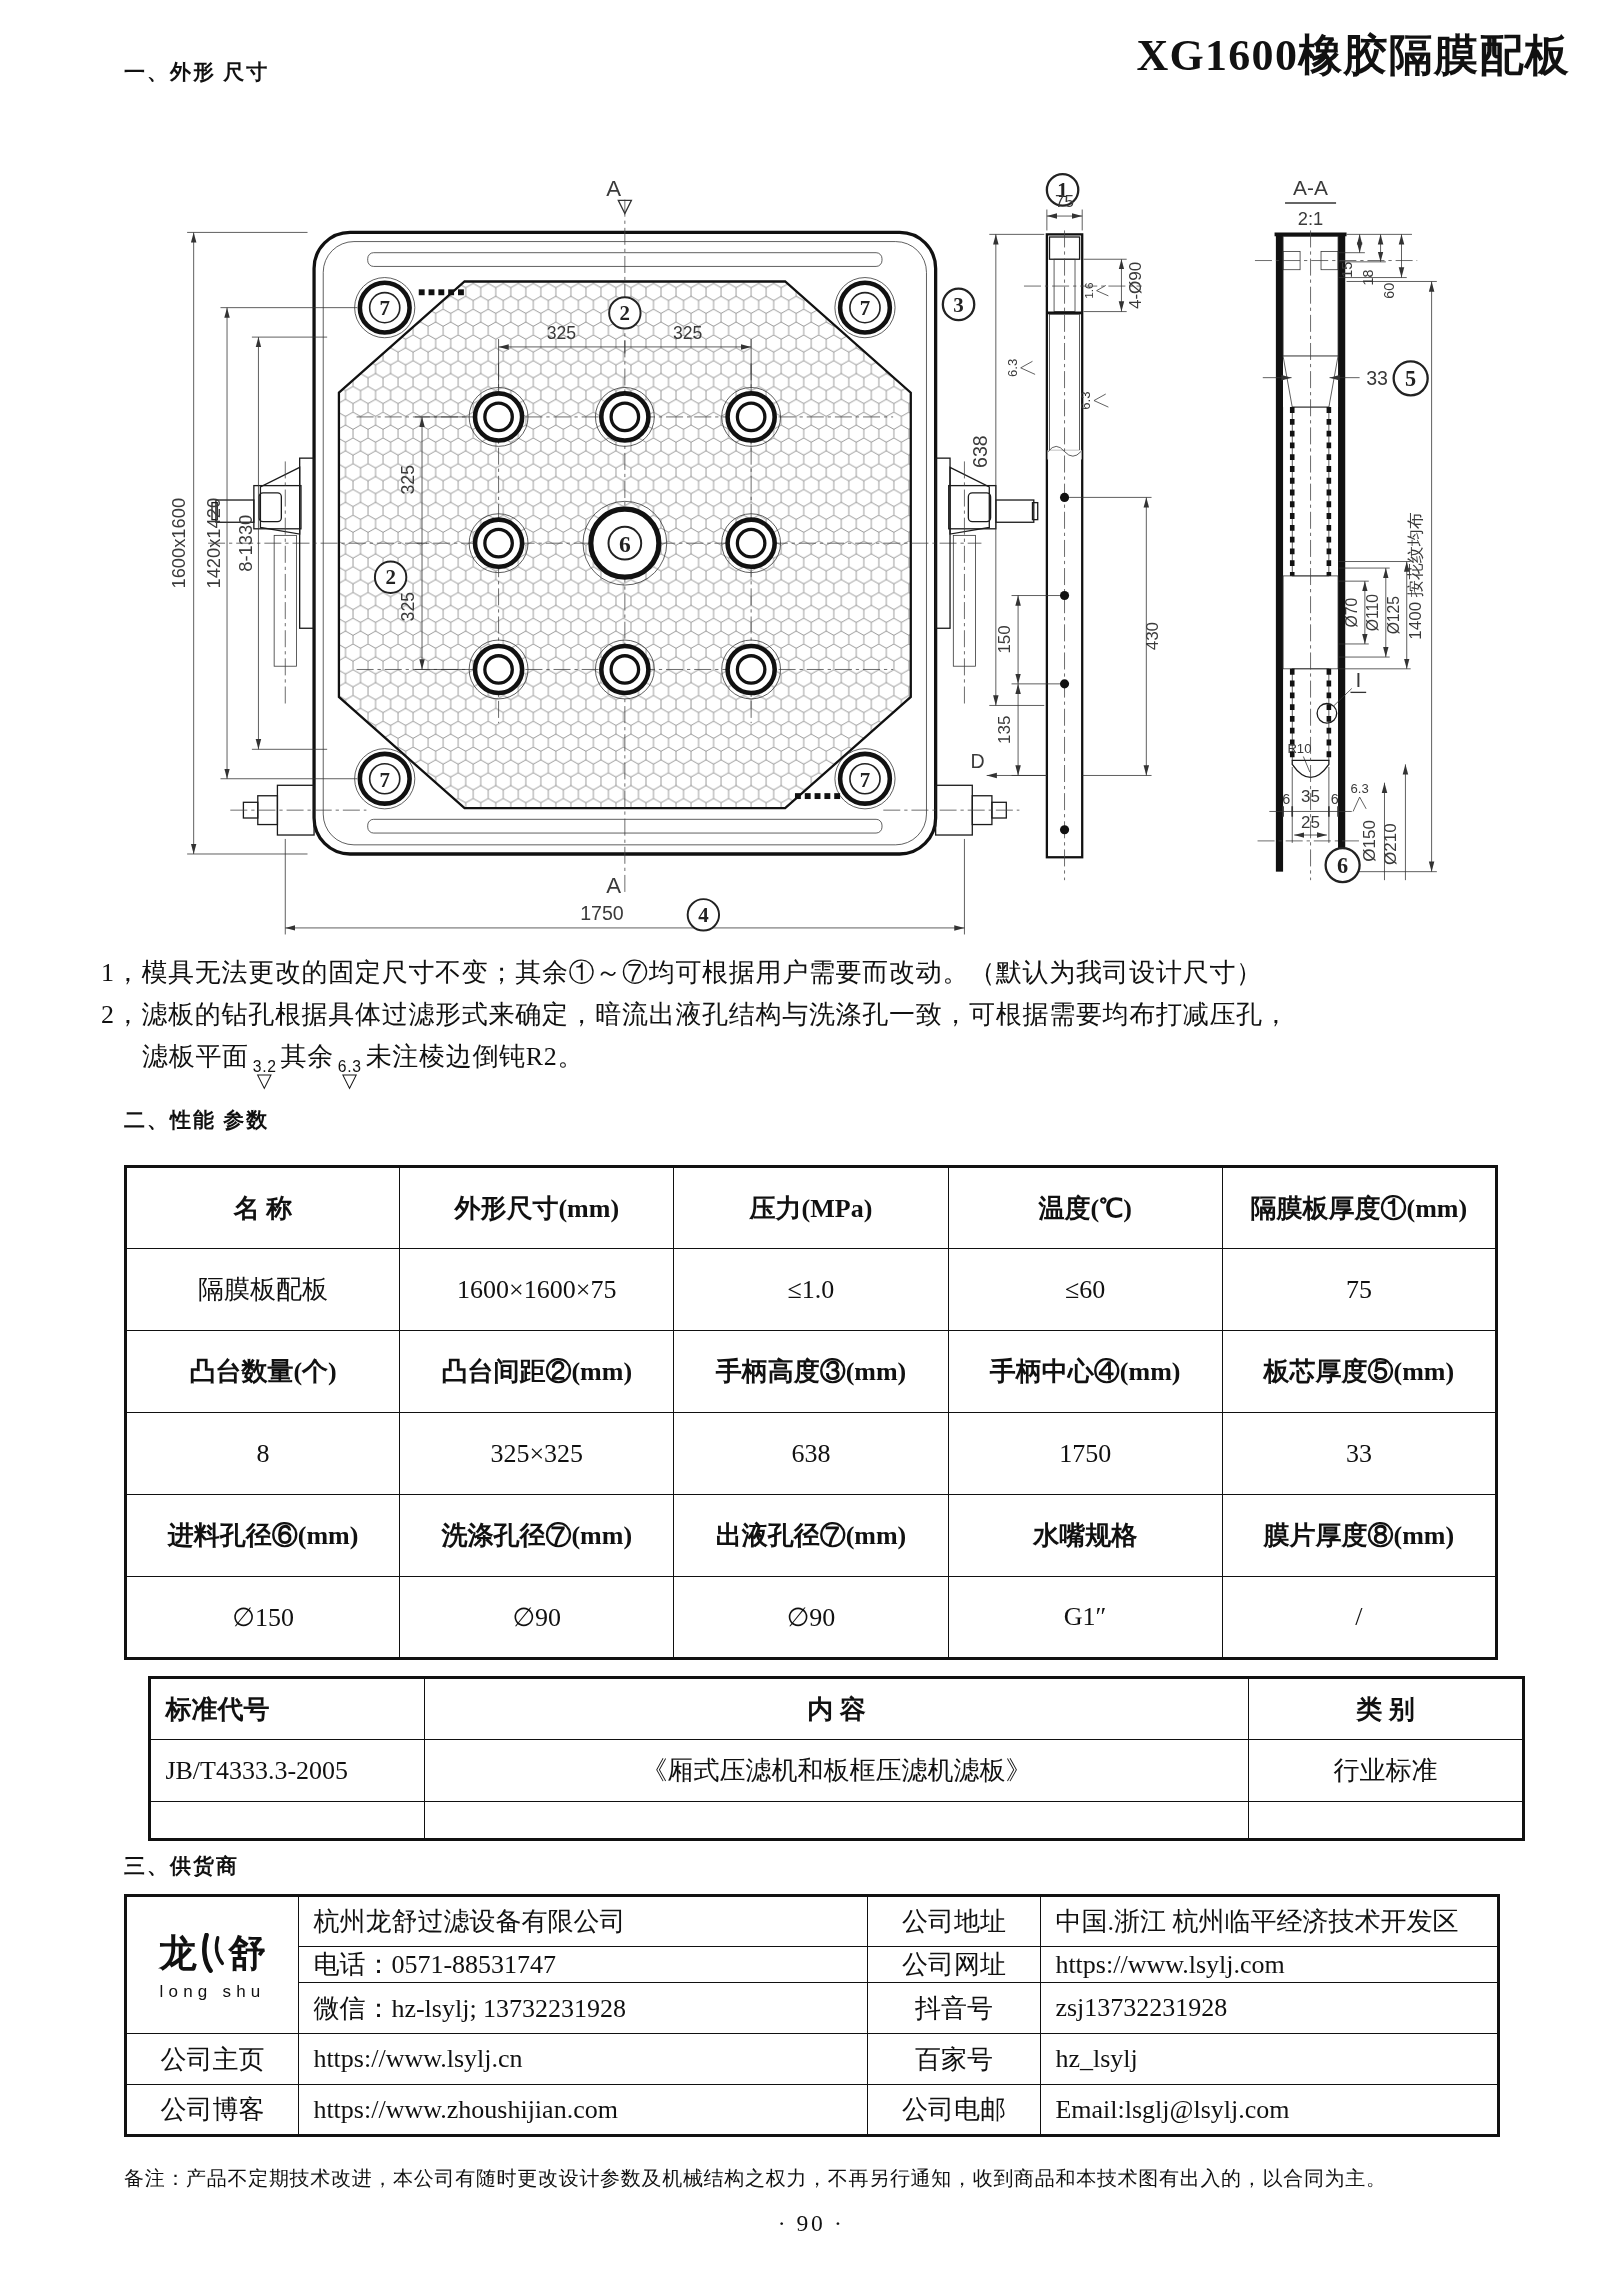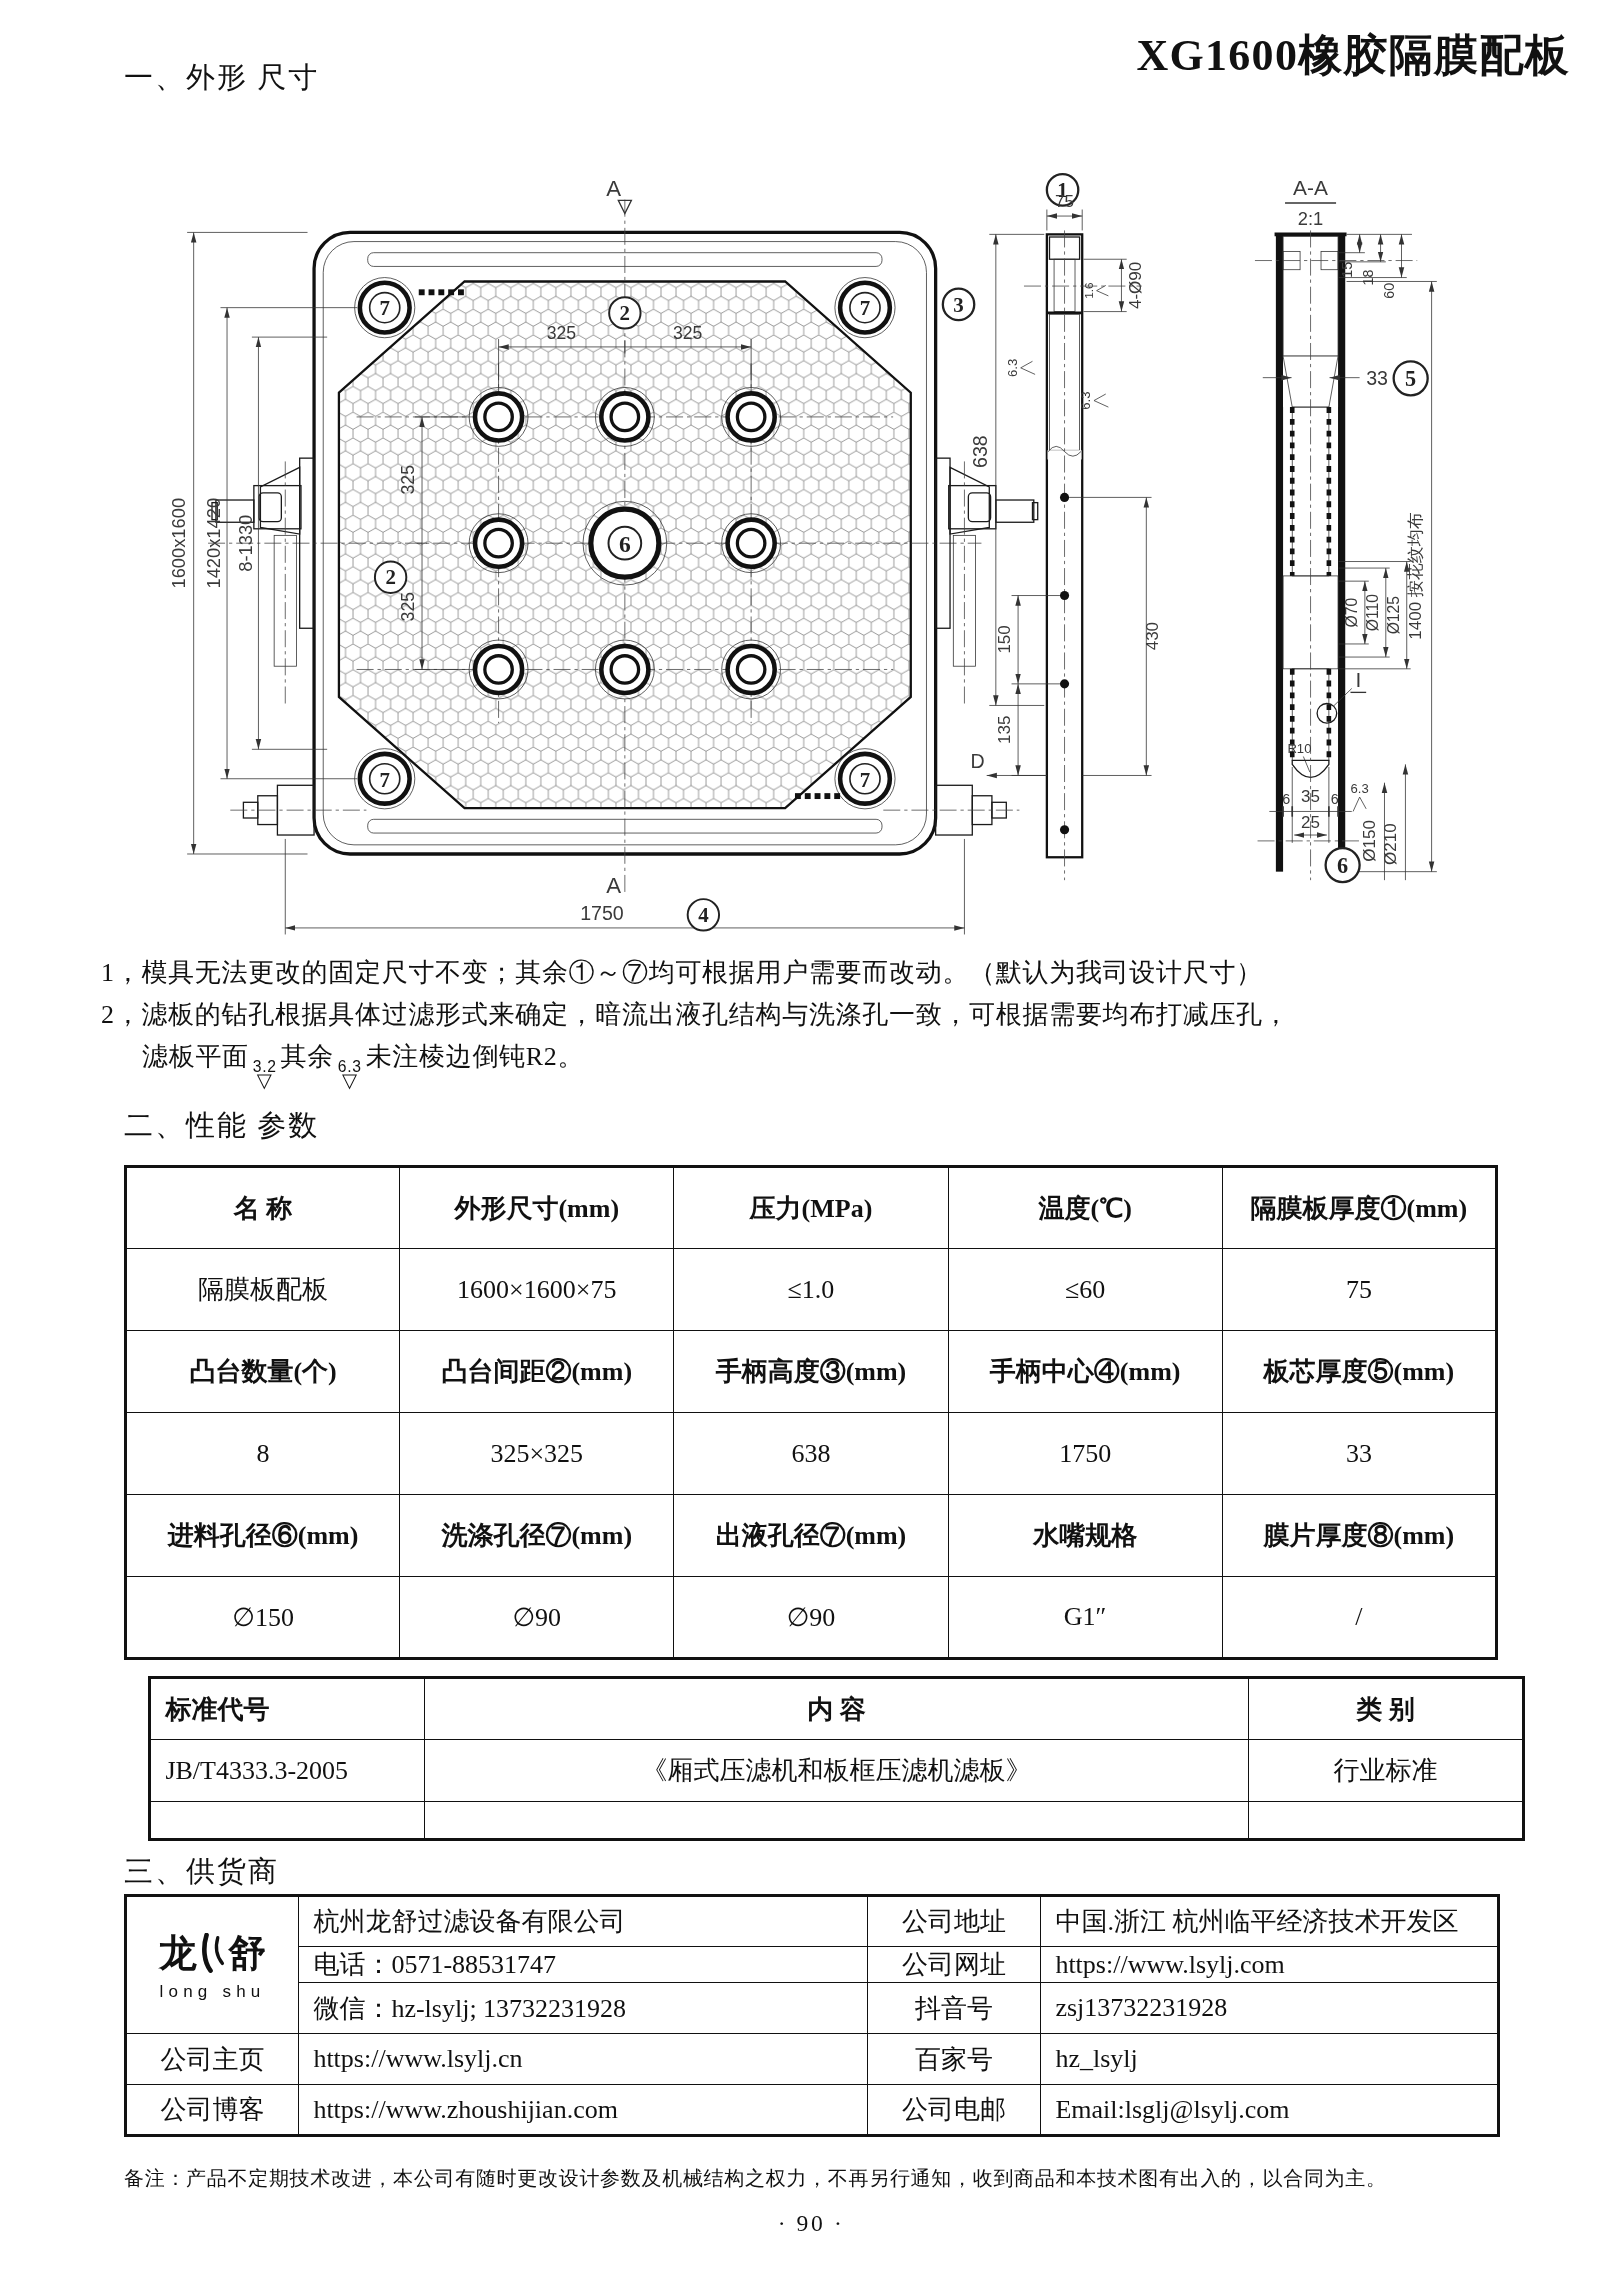--- a/index.html
+++ b/index.html
@@ -1,20 +1,20 @@
 <!DOCTYPE html>
 <html style="font-size:10.5px"><head>
 <meta charset="utf-8">
 <style>
   html,body{margin:0;padding:0;background:#e8e8e8;}
   .page{position:relative;width:1622px;height:2295px;background:#ffffff;
         font-family:"Liberation Serif",serif;color:#111;overflow:hidden;}
   .abs{position:absolute;}
   .title{left:0;top:26px;width:1570px;text-align:right;font-size:44px;font-weight:bold;letter-spacing:1.3px;}
-  .sec-head{font-size:29px;font-weight:normal;letter-spacing:2px;}
+  .sec-head{font-size:21px;font-weight:bold;letter-spacing:2px;}
   .notes{font-size:26px;line-height:1.62;letter-spacing:0.7px;}
   .notes .ind{padding-left:41px;display:block;}
   .sfmark{display:inline-flex;flex-direction:column;align-items:center;line-height:.8;
           font-size:15.7px;transform:translateY(6.5px);margin:0 3.9px;font-family:"Liberation Sans",sans-serif;}
   .sfmark .tri{font-size:19.6px;line-height:.7;}
   table{border-collapse:collapse;table-layout:fixed;}
   .dtable{border:3.9px solid #111;}
   .dtable td{border:1.3px solid #111;text-align:center;font-size:26px;padding:0 5.2px;
              font-family:"Liberation Serif",serif;overflow:hidden;}
   .dtable td.hd{font-weight:600;}

